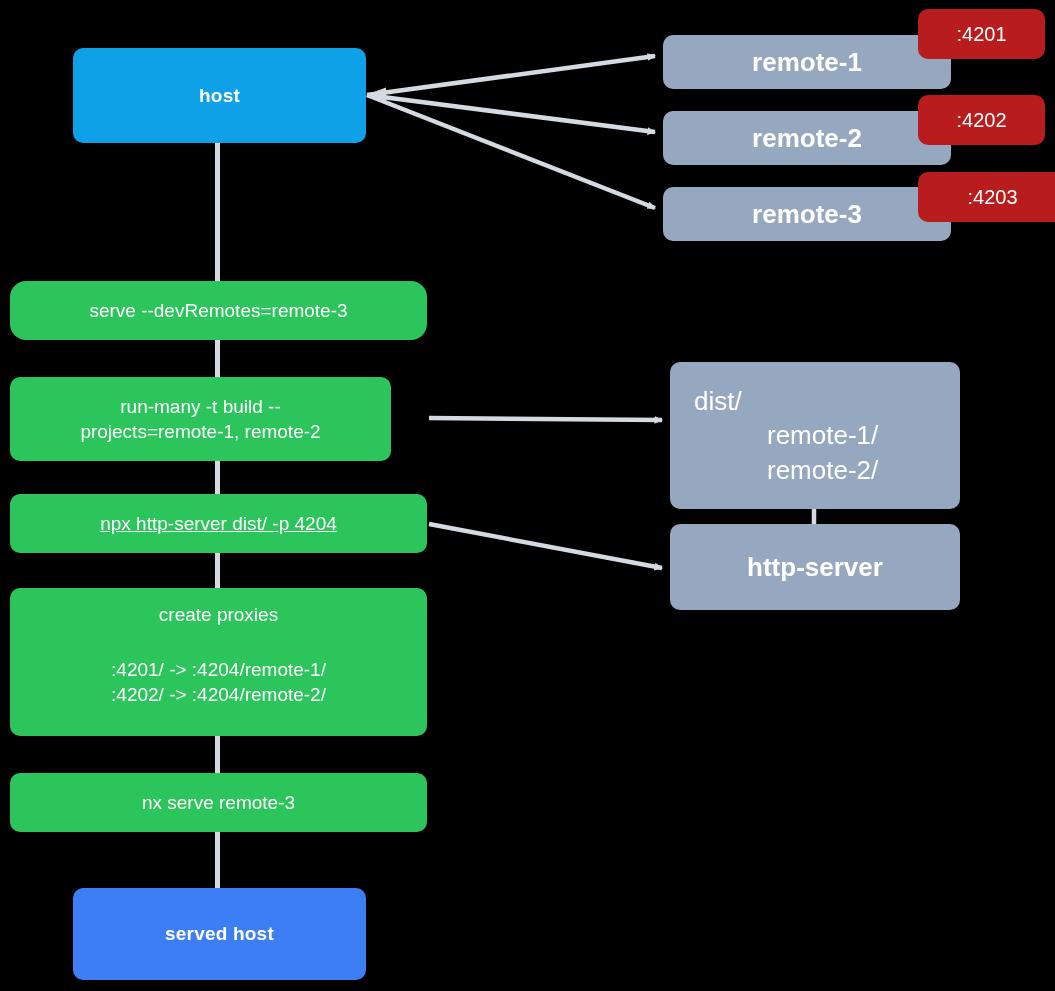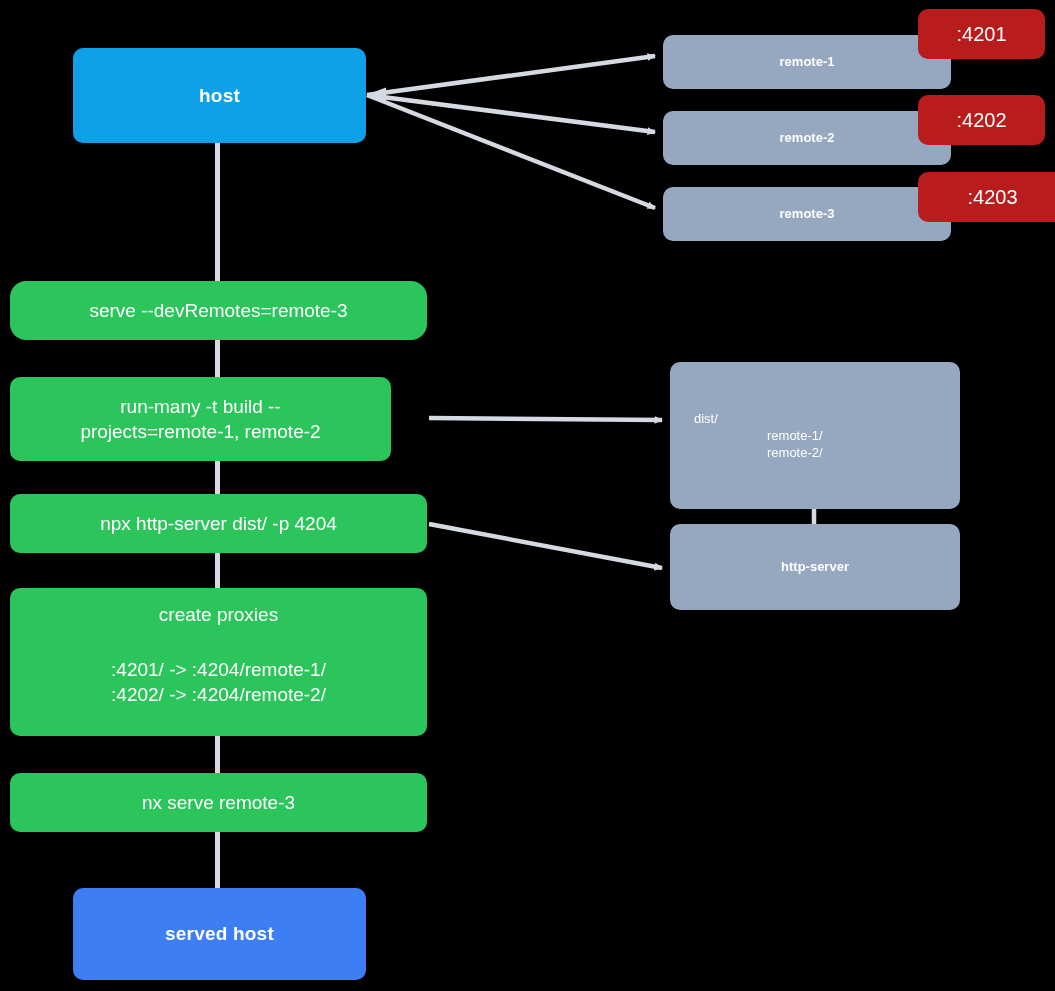--- a/index.html
+++ b/index.html
@@ -42,21 +42,21 @@
   }
   
   .cmd-node {
     background: #2bc55c;
     font-size: 19px;
     font-weight: 400;
   }
   
   .gray-node {
     background: #96a7c0;
-    font-size: 13px;
+    font-size: 26px;
   }
   .gray-node.left-align {
     justify-content: flex-start;
     text-align: left;
     padding-left: 24px;
   }
   
   .badge {
     position: absolute;
     box-sizing: border-box;
@@ -165,21 +165,21 @@
 
   <div class="node cmd-node" style="left:10px; top:281px; width:417px; height:59px;border-radius:16px;">
     <span class="node-label">serve --devRemotes=remote-3</span>
   </div>
 
   <div class="node cmd-node" style="left:10px; top:377px; width:381px; height:84px;">
     <span class="node-label">run-many -t build --
 projects=remote-1, remote-2</span>
   </div>
 
-  <div class="node cmd-node" style="left:10px; top:494px; width:417px; height:59px;">
+  <div class="node cmd-node" style="left:10px; top:494px; width:417px; height:59px;text-decoration:underline;">
     <span class="node-label">npx http-server dist/ -p 4204</span>
   </div>
 
   <div class="node cmd-node" style="left:10px; top:588px; width:417px; height:148px; flex-direction:column; justify-content:flex-start; padding-top:14px;">
     <div>create proxies</div>
     <div style="height:30px;"></div>
     <div>:4201/ -&gt; :4204/remote-1/</div>
     <div>:4202/ -&gt; :4204/remote-2/</div>
   </div>
 

